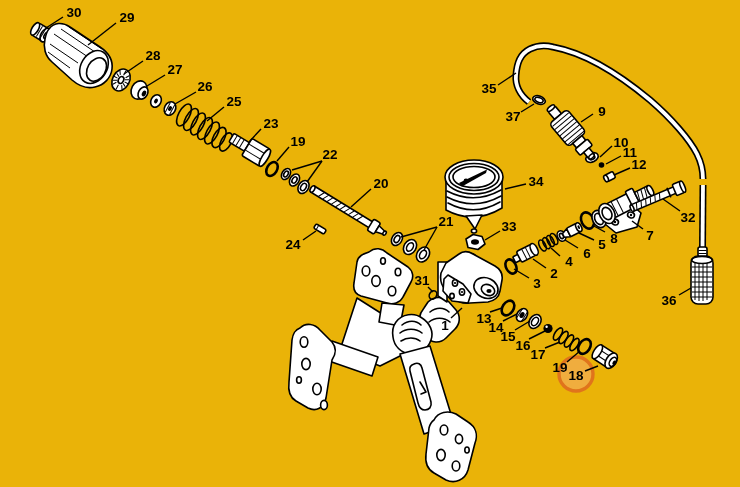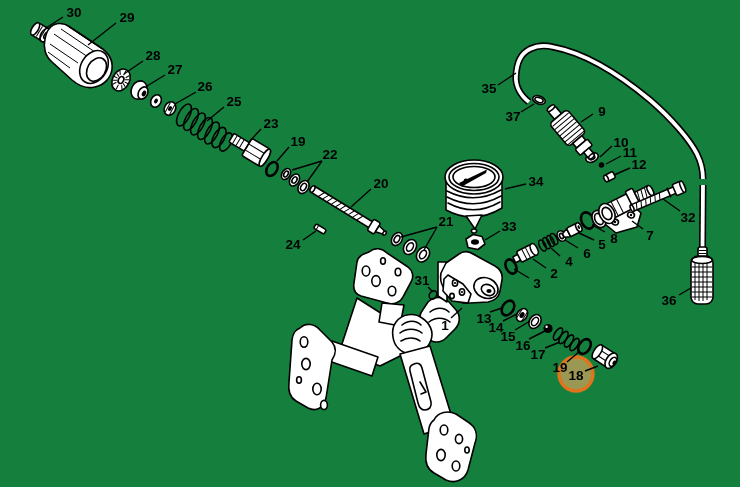--- a/index.html
+++ b/index.html
@@ -1,16 +1,16 @@
 <!DOCTYPE html>
 <html><head>
 <meta charset="utf-8">
 <style>
   html,body{margin:0;padding:0;background:#ffffff;}
-  .stage{width:740px;height:487px;position:relative;background:#15803d;overflow:hidden;}
+  .stage{width:740px;height:487px;position:relative;background:#eab308;overflow:hidden;}
   svg{display:block;}
   .art{stroke:#000;stroke-width:1.6;fill:#fff;stroke-linejoin:round;stroke-linecap:round;}
   .art-n{stroke:#000;stroke-width:1.6;fill:none;stroke-linejoin:round;stroke-linecap:round;}
   .oring{stroke:#000;stroke-width:2.6;fill:none;}
   .dark{fill:#000;stroke:none;}
   .thin{stroke:#000;stroke-width:1;fill:none;}
   .part-label{font-family:"Liberation Sans",sans-serif;font-weight:700;font-size:13.5px;fill:#000;}
   .leader{stroke:#000;stroke-width:1.4;fill:none;}
 </style>
 </head>

